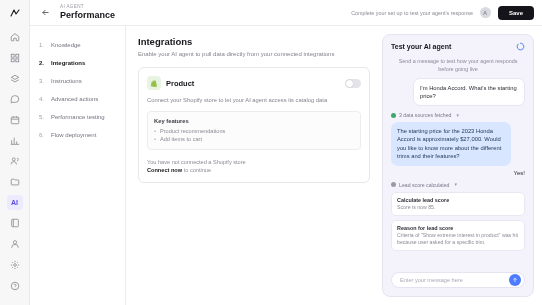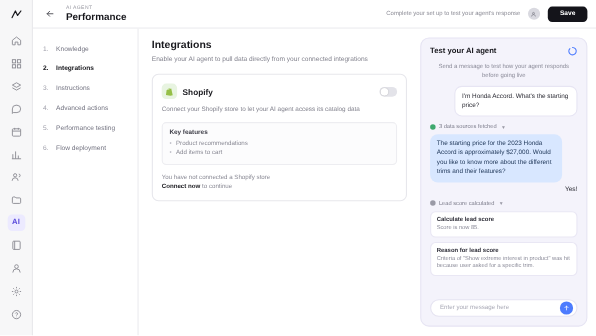--- a/index.html
+++ b/index.html
@@ -462,21 +462,21 @@
         <h1>Integrations</h1>
         <div class="sub">Enable your AI agent to pull data directly from your connected integrations</div>
 
         <div class="card">
           <div class="card-head">
             <div class="shop-icon">
               <svg viewBox="0 0 24 24" fill="#95bf47">
                   <path d="M15.3 4.2c-.2-.1-.5 0-.7.1l-1 .6c-.3-1-.9-1.9-1.9-1.9h-.1c-.3-.4-.7-.6-1.1-.6-2.6 0-3.8 3.2-4.2 4.8l-1.8.6c-.6.2-.6.2-.7.7L2.3 19.4 13 21.4l5.8-1.3s-3.3-14.7-3.4-15.2c-.1-.4-.1-.6-.1-.7zM12 5.4l-1.6.5c.3-1.2.9-2.4 1.6-2.4.2.5.2 1.2 0 1.9zm-1.4-2.6c.1 0 .3.1.4.2-1 .5-2 1.7-2.4 4l-1.4.4c.4-1.5 1.4-4.6 3.4-4.6z"></path>
                 </svg>
             </div>
-            <span class="card-title">Shopify</span>
+            <span class="card-title">Product</span>
             <div class="toggle">
               <div class="knob"></div>
             </div>
           </div>
 
           <div class="card-desc">Connect your Shopify store to let your AI agent access its catalog data</div>
 
           <div class="features">
             <div class="ft-title">Key features</div>
             <ul>

